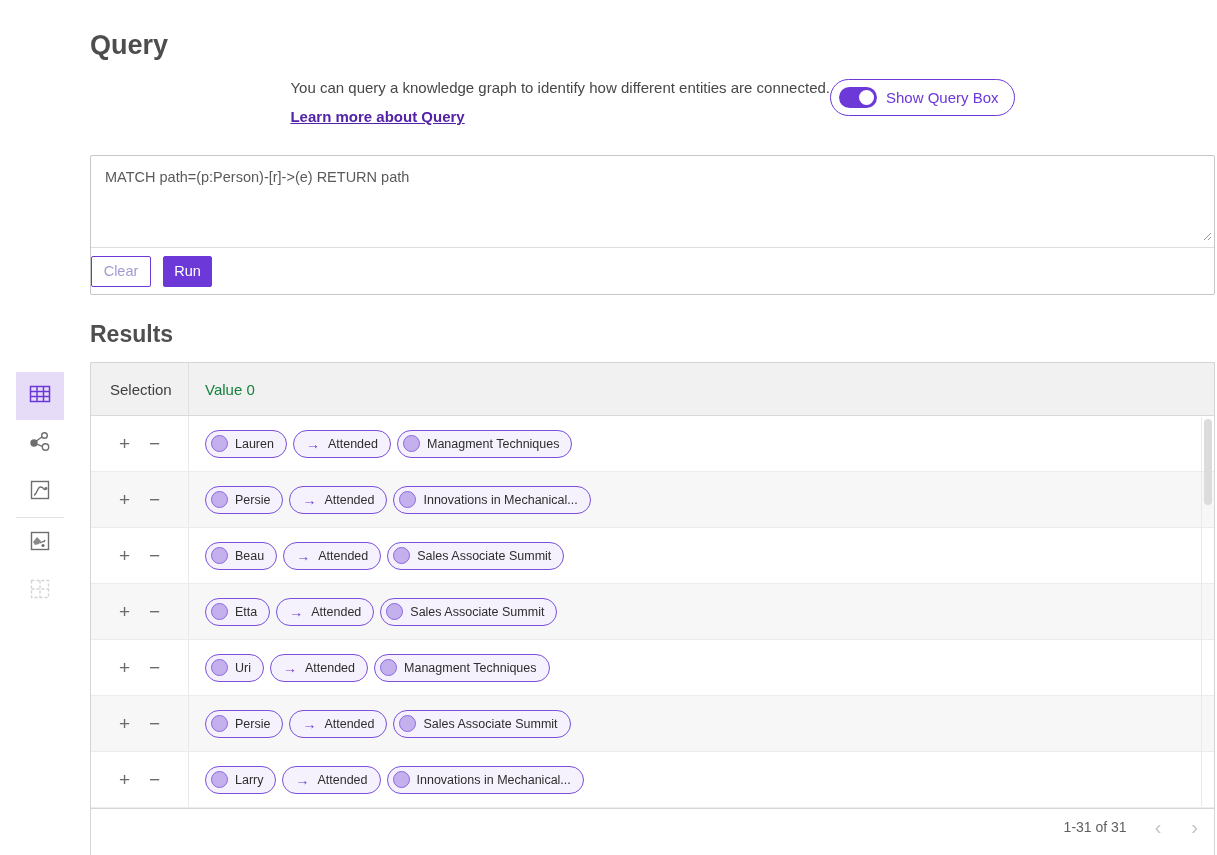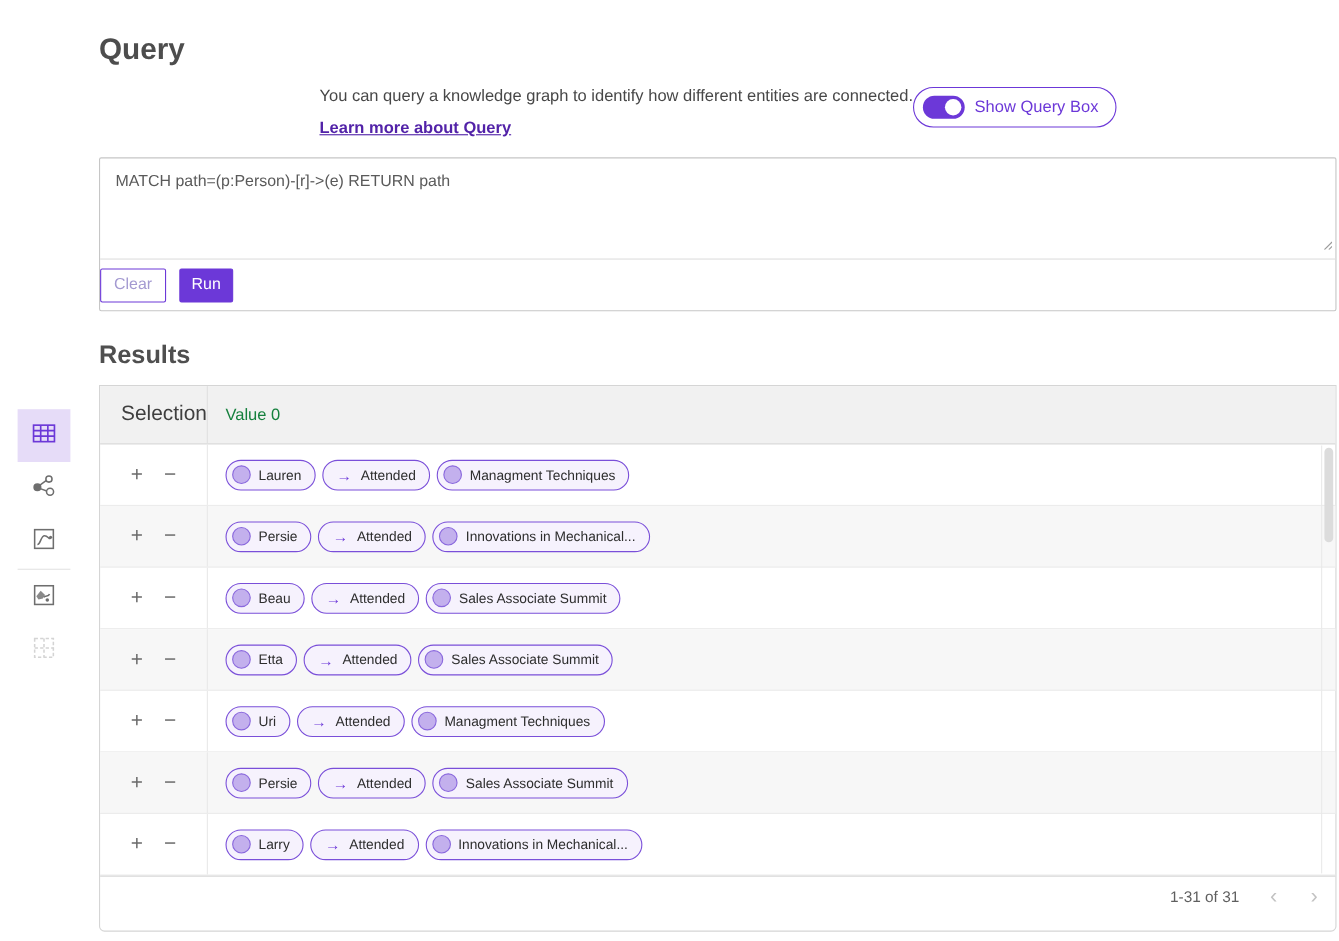--- a/index.html
+++ b/index.html
@@ -15,41 +15,41 @@
                 color:#5222a8; text-decoration:underline; cursor:pointer; }
   .toggle-pill { display:inline-flex; align-items:center; gap:9px; height:37px;
                  border:1.5px solid #6c38d8; border-radius:19px; padding:0 15px 0 8px;
                  cursor:pointer; background:#fff; }
   .switch { position:relative; width:38px; height:21px; background:#6c38d8; border-radius:11px; }
   .switch .knob { position:absolute; right:3px; top:3px; width:15px; height:15px;
                   background:#fff; border-radius:50%; }
   .toggle-label { font-size:15px; color:#6c38d8; }
 
   
-  .query-panel { margin-top:17px; border:1px solid #c6c6c6; border-radius:2px; background:#fff; }
+  .query-panel { margin-top:29px; border:1px solid #c6c6c6; border-radius:2px; background:#fff; }
   .qbox-wrap { position:relative; height:92px; border-bottom:1px solid #dedede; }
   .qbox { width:100%; height:100%; border:none; outline:none; resize:none;
           padding:13px 14px; font-size:14.5px; color:#5a5a5a;
           font-family:"Liberation Sans", sans-serif; background:transparent; }
   .resize-handle { position:absolute; right:3px; bottom:3px; }
   .query-actions { height:46px; display:flex; align-items:center; justify-content:flex-start;
                    gap:12px; padding-right:11px; }
   .btn { font-family:"Liberation Sans", sans-serif; font-size:14.5px; height:31px;
          border-radius:2px; cursor:pointer; }
   .btn-clear { width:60px; background:#fff; border:1px solid #6c38d8; color:#a49ad1; }
   .btn-run { width:49px; background:#6c38d8; border:1px solid #6c38d8; color:#ffffff; }
 
   
   .results-title { margin-top:26px; font-size:23px; font-weight:700; color:#4f4f4f; }
 
   .results-table { position:relative; margin-top:14px; height:497px;
                    border:1px solid #d5d5d5; border-radius:0 0 5px 5px; background:#fff; }
   .t-header { display:flex; height:53px; align-items:center; background:#f1f1f1;
               border-bottom:1px solid #d9d9d9; }
-  .th-sel { width:98px; padding-left:19px; font-size:19px; color:#3f3f3f;
+  .th-sel { width:98px; padding-left:19px; font-size:15px; color:#3f3f3f;
             border-right:1px solid #e0e0e0; height:100%; display:flex; align-items:center; }
   .th-val { padding-left:16px; font-size:15px; color:#15803d; }
 
   .t-row { display:flex; height:56px; align-items:center; border-bottom:1px solid #ececec; }
   .t-row.alt { background:#f7f7f7; }
   .sel-cell { width:98px; height:100%; display:flex; align-items:center; justify-content:center;
               gap:15px; border-right:1px solid #e8e8e8; }
   .row-btn { background:none; border:none; font-size:19px; color:#6b6b6b; cursor:pointer;
              line-height:1; font-family:"Liberation Sans", sans-serif; padding:0 2px; }
   .val-cell { display:flex; align-items:center; gap:6px; padding-left:16px; }

